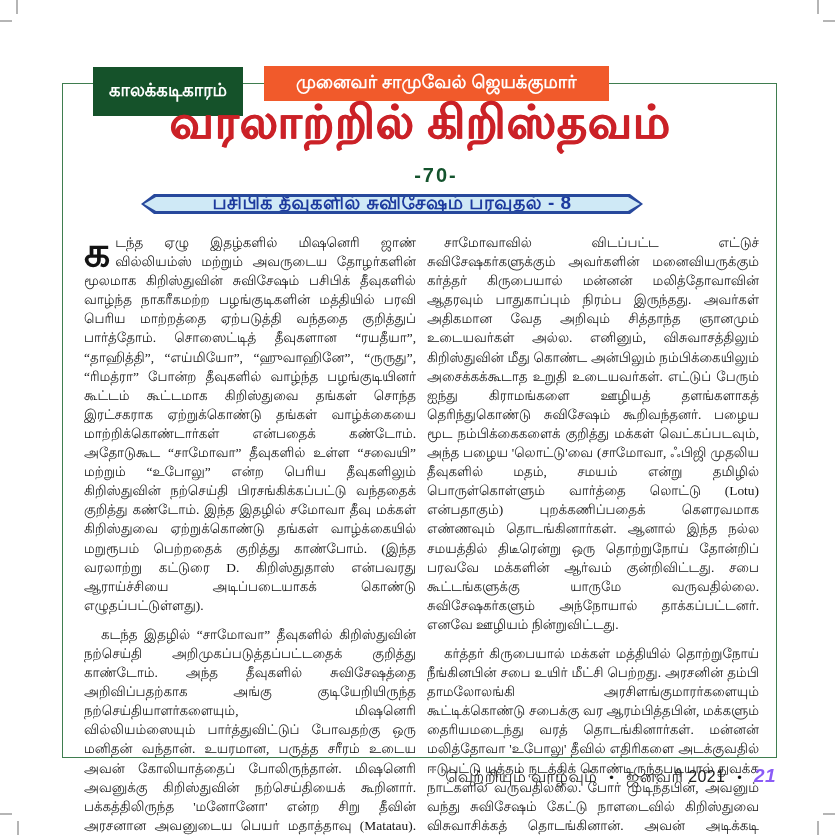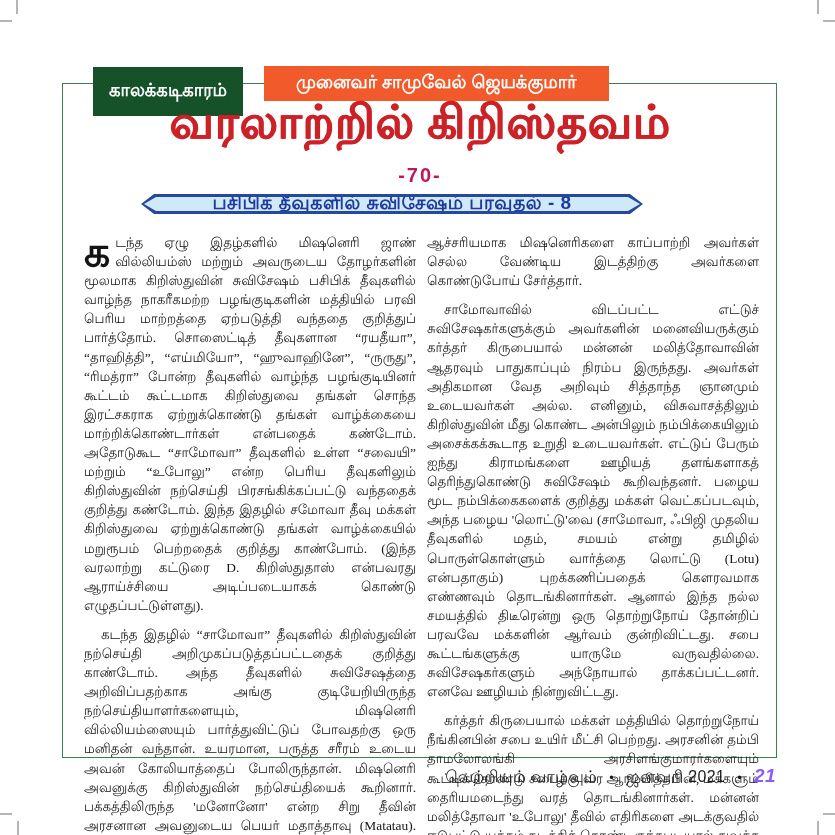--- a/index.html
+++ b/index.html
@@ -27,22 +27,22 @@
          display:flex;align-items:center;}
   .badge-green{left:93px;top:67px;height:33px;padding:8px 16px;background:#15522a;font-size:18px;}
   .badge-orange{left:264px;top:66px;height:35px;padding:0 32px;background:#f15a2b;font-size:18px;}
 
   
   .series-title{position:absolute;left:62px;top:96px;width:716px;text-align:center;
                 font-size:46px;font-weight:800;color:#cb2127;letter-spacing:1px;
                 font-family:"Liberation Serif",serif;
                 text-shadow:1px 0 0 #cb2127;}
   .installment{position:absolute;left:62px;top:164px;width:716px;text-align:center;
-               font-size:20px;font-weight:600;color:#be185d;letter-spacing:2px;
-               font-family:"Liberation Sans",sans-serif;}
+               font-size:20px;font-weight:600;color:#14532d;letter-spacing:2px;
+               font-family:"Liberation Sans",sans-serif;padding-left:16px;}
 
   
   .banner-outer{position:absolute;left:141px;top:194px;width:502px;height:20px;
                 background:#27489c;
                 clip-path:polygon(0 50%,13px 0,calc(100% - 13px) 0,100% 50%,calc(100% - 13px) 100%,13px 100%);}
   .banner-inner{position:absolute;left:3px;top:3px;right:3px;bottom:3px;
                 background:#cfe9f6;display:flex;align-items:center;justify-content:center;
                 clip-path:polygon(0 50%,12px 0,calc(100% - 12px) 0,100% 50%,calc(100% - 12px) 100%,12px 100%);
                 font-size:19px;font-weight:bold;color:#1d3a9e;
                 font-family:"Liberation Sans",sans-serif;letter-spacing:0.5px;}
@@ -87,21 +87,20 @@
   <div class="banner-outer">
     <div class="banner-inner">பசிபிக் தீவுகளில் சுவிசேஷம் பரவுதல் - 8</div>
   </div>
 
   <div class="body-cols">
     <div class="col">
       <p><span class="dropcap">க</span><span>டந்த ஏழு இதழ்களில் மிஷனெரி ஜாண் வில்லியம்ஸ் மற்றும் அவருடைய தோழர்களின் மூலமாக கிறிஸ்துவின் சுவிசேஷம் பசிபிக் தீவுகளில் வாழ்ந்த நாகரீகமற்ற பழங்குடிகளின் மத்தியில் பரவி பெரிய மாற்றத்தை ஏற்படுத்தி வந்ததை குறித்துப் பார்த்தோம். சொஸைட்டித் தீவுகளான “ரயதீயா”, “தாஹித்தி”, “எய்மியோ”, “ஹுவாஹினே”, “ருருது”, “ரிமத்ரா” போன்ற தீவுகளில் வாழ்ந்த பழங்குடியினர் கூட்டம் கூட்டமாக கிறிஸ்துவை தங்கள் சொந்த இரட்சகராக ஏற்றுக்கொண்டு தங்கள் வாழ்க்கையை மாற்றிக்கொண்டார்கள் என்பதைக் கண்டோம். அதோடுகூட “சாமோவா” தீவுகளில் உள்ள “சவையி” மற்றும் “உபோலு” என்ற பெரிய தீவுகளிலும் கிறிஸ்துவின் நற்செய்தி பிரசங்கிக்கப்பட்டு வந்ததைக் குறித்து கண்டோம். இந்த இதழில் சமோவா தீவு மக்கள் கிறிஸ்துவை ஏற்றுக்கொண்டு தங்கள் வாழ்க்கையில் மறுரூபம் பெற்றதைக் குறித்து காண்போம். (இந்த வரலாற்று கட்டுரை D. கிறிஸ்துதாஸ் என்பவரது ஆராய்ச்சியை அடிப்படையாகக் கொண்டு எழுதப்பட்டுள்ளது).</span></p>
       <p class="indent">கடந்த இதழில் “சாமோவா” தீவுகளில் கிறிஸ்துவின் நற்செய்தி அறிமுகப்படுத்தப்பட்டதைக் குறித்து காண்டோம். அந்த தீவுகளில் சுவிசேஷத்தை அறிவிப்பதற்காக அங்கு குடியேறியிருந்த நற்செய்தியாளர்களையும், மிஷனெரி வில்லியம்ஸையும் பார்த்துவிட்டுப் போவதற்கு ஒரு மனிதன் வந்தான். உயரமான, பருத்த சரீரம் உடைய அவன் கோலியாத்தைப் போலிருந்தான். மிஷனெரி அவனுக்கு கிறிஸ்துவின் நற்செய்தியைக் கூறினார். பக்கத்திலிருந்த 'மனோனோ' என்ற சிறு தீவின் அரசனான அவனுடைய பெயர் மதாத்தாவு (Matatau). அவன் தன் தீவுக்கும் சுவிசேஷகர் வேண்டும் என்று மிஷனெரி வில்லியம்ஸிடம் மன்றாடினான். சீக்கிரம் அனுப்புவதாக வாக்களித்து அவர் அவனை அனுப்பி வைத்தார். கப்பல் சாமோவா தீவை விட்டு கிழக்கு நோக்கி ரயதீயாவுக்கு நேராக ஓடினது. சற்றுத் தொலைவு சென்ற பின் காற்று அதன் திசையை தென் கிழக்காக திருப்பி, ஆயிரம் மைல்களுக்கு அதிகமான தொலைவு தள்ளிக்கொண்டுபோய், எவ்வித அசம்பாவிதமும் இல்லாமல் ராரோத்தொங்கா தீவில் சேர்த்துவிட்டது. இவ்வாறு ஒவ்வொரு கடற்பிரயாணத்தின் போது, கர்த்தர்</p>
     </div>
     <div class="col">
-      <p>ஆச்சரியமாக மிஷனெரிகளை காப்பாற்றி அவர்கள் செல்ல வேண்டிய இடத்திற்கு அவர்களை கொண்டுபோய் சேர்த்தார்.</p>
       <p class="indent">சாமோவாவில் விடப்பட்ட எட்டுச் சுவிசேஷகர்களுக்கும் அவர்களின் மனைவியருக்கும் கர்த்தர் கிருபையால் மன்னன் மலித்தோவாவின் ஆதரவும் பாதுகாப்பும் நிரம்ப இருந்தது. அவர்கள் அதிகமான வேத அறிவும் சித்தாந்த ஞானமும் உடையவர்கள் அல்ல. எனினும், விசுவாசத்திலும் கிறிஸ்துவின் மீது கொண்ட அன்பிலும் நம்பிக்கையிலும் அசைக்கக்கூடாத உறுதி உடையவர்கள். எட்டுப் பேரும் ஐந்து கிராமங்களை ஊழியத் தளங்களாகத் தெரிந்துகொண்டு சுவிசேஷம் கூறிவந்தனர். பழைய மூட நம்பிக்கைகளைக் குறித்து மக்கள் வெட்கப்படவும், அந்த பழைய 'லொட்டு'வை (சாமோவா, ஃபிஜி முதலிய தீவுகளில் மதம், சமயம் என்று தமிழில் பொருள்கொள்ளும் வார்த்தை லொட்டு (Lotu) என்பதாகும்) புறக்கணிப்பதைக் கௌரவமாக எண்ணவும் தொடங்கினார்கள். ஆனால் இந்த நல்ல சமயத்தில் திடீரென்று ஒரு தொற்றுநோய் தோன்றிப் பரவவே மக்களின் ஆர்வம் குன்றிவிட்டது. சபை கூட்டங்களுக்கு யாருமே வருவதில்லை. சுவிசேஷகர்களும் அந்நோயால் தாக்கப்பட்டனர். எனவே ஊழியம் நின்றுவிட்டது.</p>
       <p class="indent">கர்த்தர் கிருபையால் மக்கள் மத்தியில் தொற்றுநோய் நீங்கினபின் சபை உயிர் மீட்சி பெற்றது. அரசனின் தம்பி தாமலோலங்கி அரசிளங்குமாரர்களையும் கூட்டிக்கொண்டு சபைக்கு வர ஆரம்பித்தபின், மக்களும் தைரியமடைந்து வரத் தொடங்கினார்கள். மன்னன் மலித்தோவா 'உபோலு' தீவில் எதிரிகளை அடக்குவதில் ஈடுபட்டு யுத்தம் நடத்திக் கொண்டிருந்தபடியால் துவக்க நாட்களில் வருவதில்லை. போர் முடிந்தபின், அவனும் வந்து சுவிசேஷம் கேட்டு நாளடைவில் கிறிஸ்துவை விசுவாசிக்கத் தொடங்கினான். அவன் அடிக்கடி சுவிசேஷகரைத் தன் இருப்பிடத்துக்கு அழைத்து, மேலும் மேலும் விசாரித்து கிறிஸ்தவ அறிவிலும், இரட்சிப்புக்கேற்ற ஞானத்திலும் தேர்ச்சி அடைந்தான். இவ்வாறு முன்னேறி, கிறிஸ்து இயேசுவை தன் சொந்த இரட்சகராக ஏற்றுக்கொண்டான். அரசன் விசுவாசத்தில் வளர்ந்து வந்த அதே நாட்களில், அரசிளங்குமாரர்களும்</p>
     </div>
   </div>
 
   <div class="footer">
     <span>வெற்றியும் வாழ்வும்</span>
     <span class="bullet">•</span>
     <span>ஜனவரி 2021</span>
     <span class="bullet">•</span>

